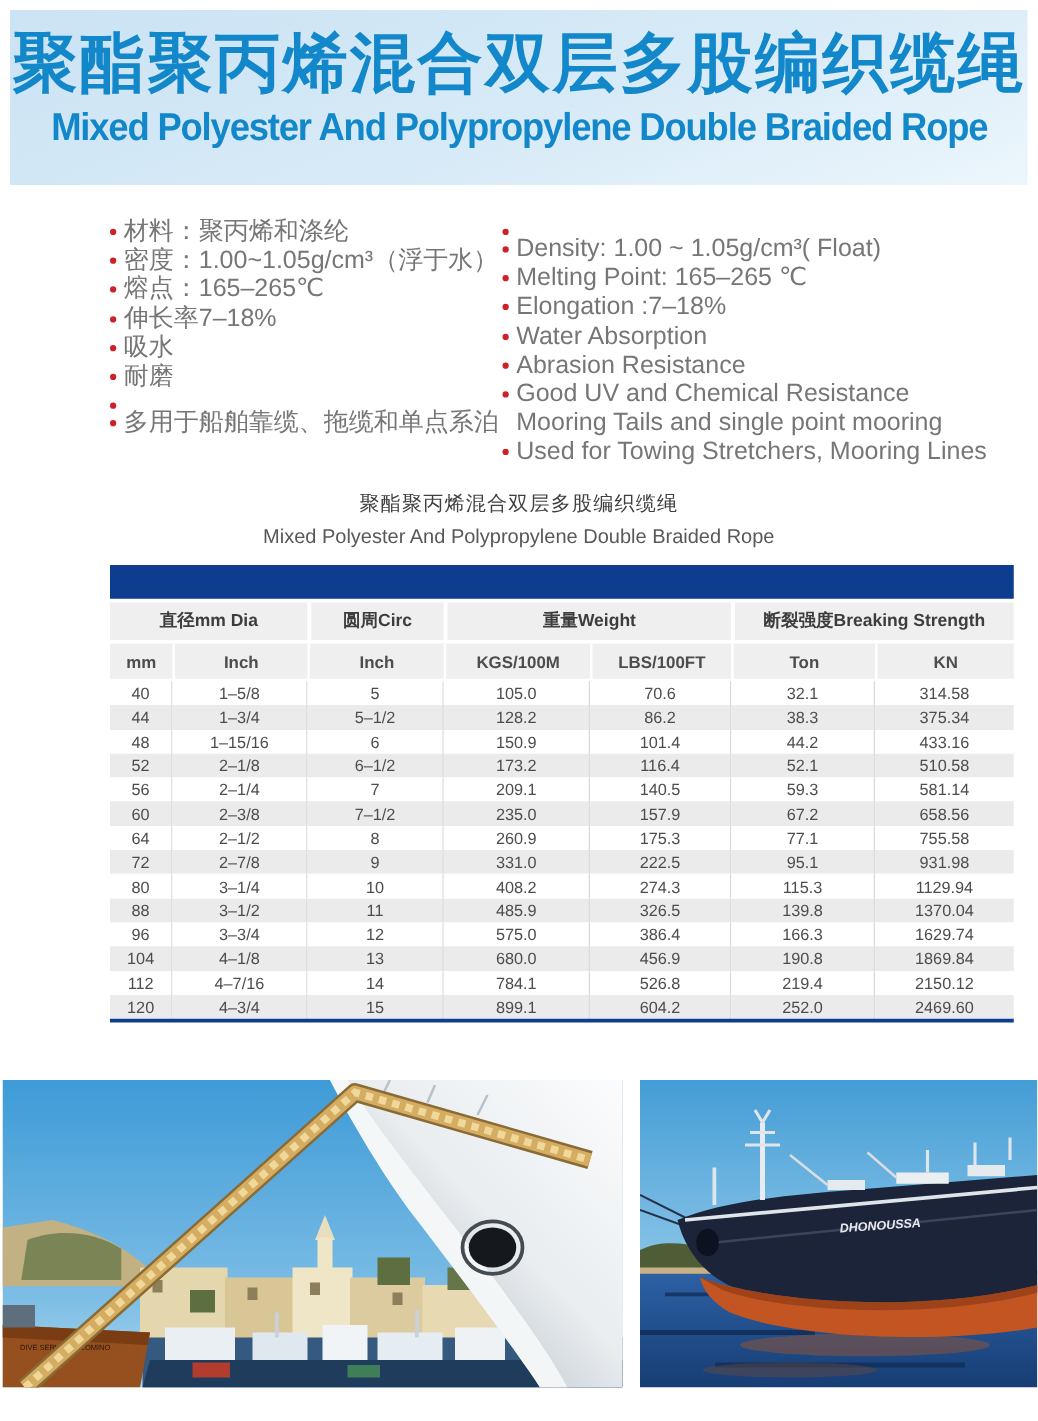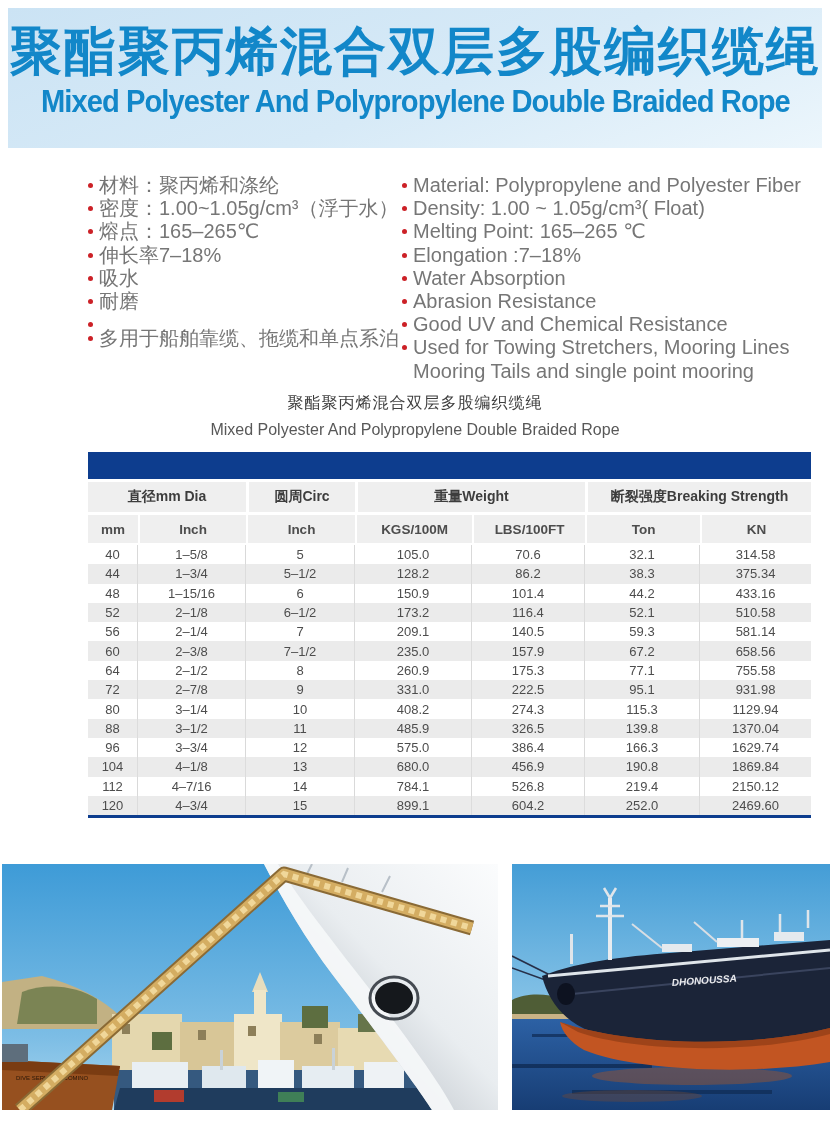--- a/index.html
+++ b/index.html
@@ -126,21 +126,20 @@
         <span class="dot"></span>
       </li>
       <li>
         <span class="dot"></span>
         <span>多用于船舶靠缆、拖缆和单点系泊</span>
       </li>
     </ul>
   <ul class="spec-col spec-col-right">
       <li>
         <span class="dot"></span>
-        <span>Material: Polypropylene and Polyester Fiber</span>
       </li>
       <li>
         <span class="dot"></span>
         <span>Density: 1.00 ~ 1.05g/cm³( Float)</span>
       </li>
       <li>
         <span class="dot"></span>
         <span>Melting Point: 165–265 ℃</span>
       </li>
       <li>
@@ -151,28 +150,28 @@
         <span class="dot"></span>
         <span>Water Absorption</span>
       </li>
       <li>
         <span class="dot"></span>
         <span>Abrasion Resistance</span>
       </li>
       <li>
         <span class="dot"></span>
         <span>Good UV and Chemical Resistance</span>
-      </li>
-      <li>
-        <span class="dot"></span>
-        <span>Used for Towing Stretchers, Mooring Lines</span>
       </li>
       <li>
         <span class="dot hidden"></span>
         <span>Mooring Tails and single point mooring</span>
+      </li>
+      <li>
+        <span class="dot"></span>
+        <span>Used for Towing Stretchers, Mooring Lines</span>
       </li>
     </ul>
 </div>
 
 <div class="subtitle">
   <div class="subtitle-zh">聚酯聚丙烯混合双层多股编织缆绳</div>
   <div class="subtitle-en">Mixed Polyester And Polypropylene Double Braided Rope</div>
 </div>
 
 <div class="table-wrap">

